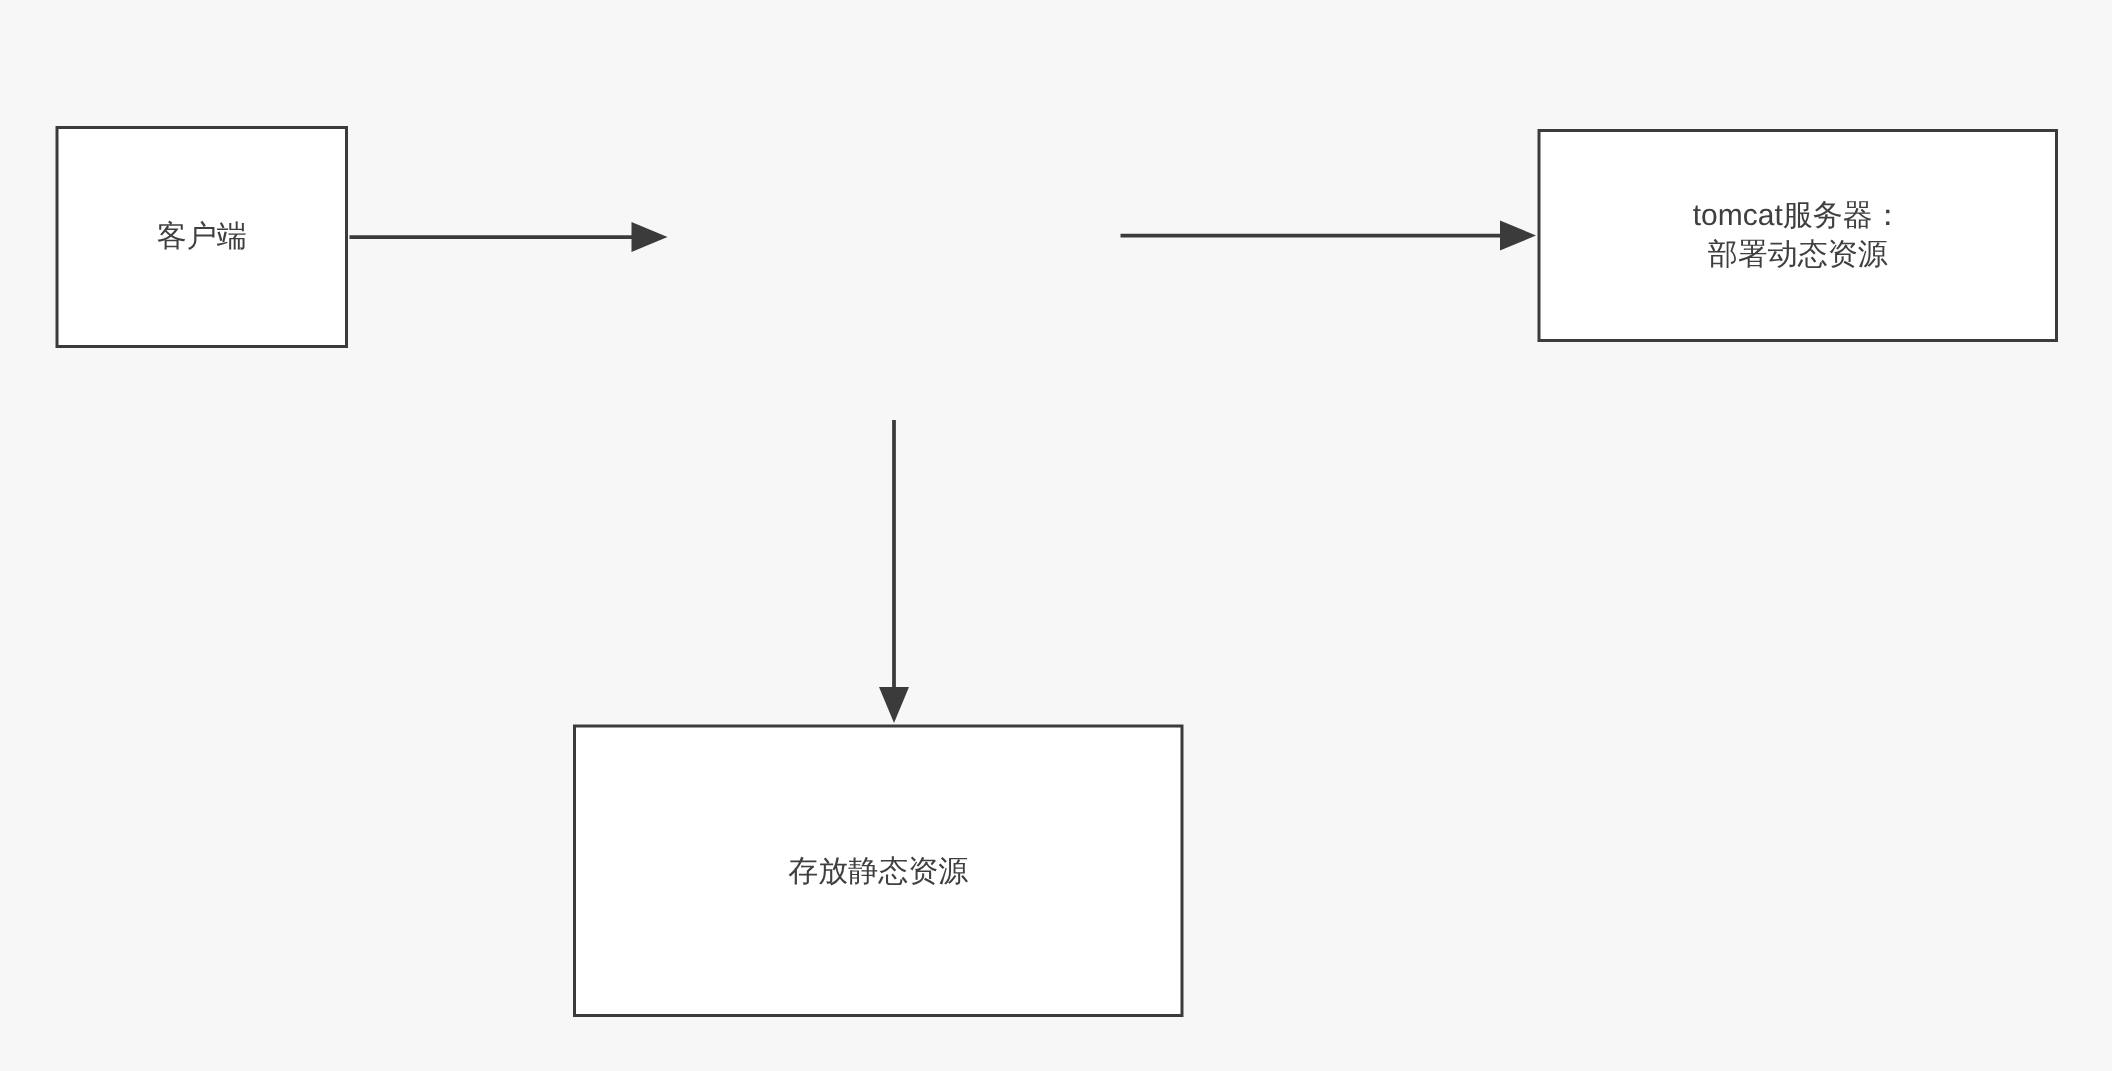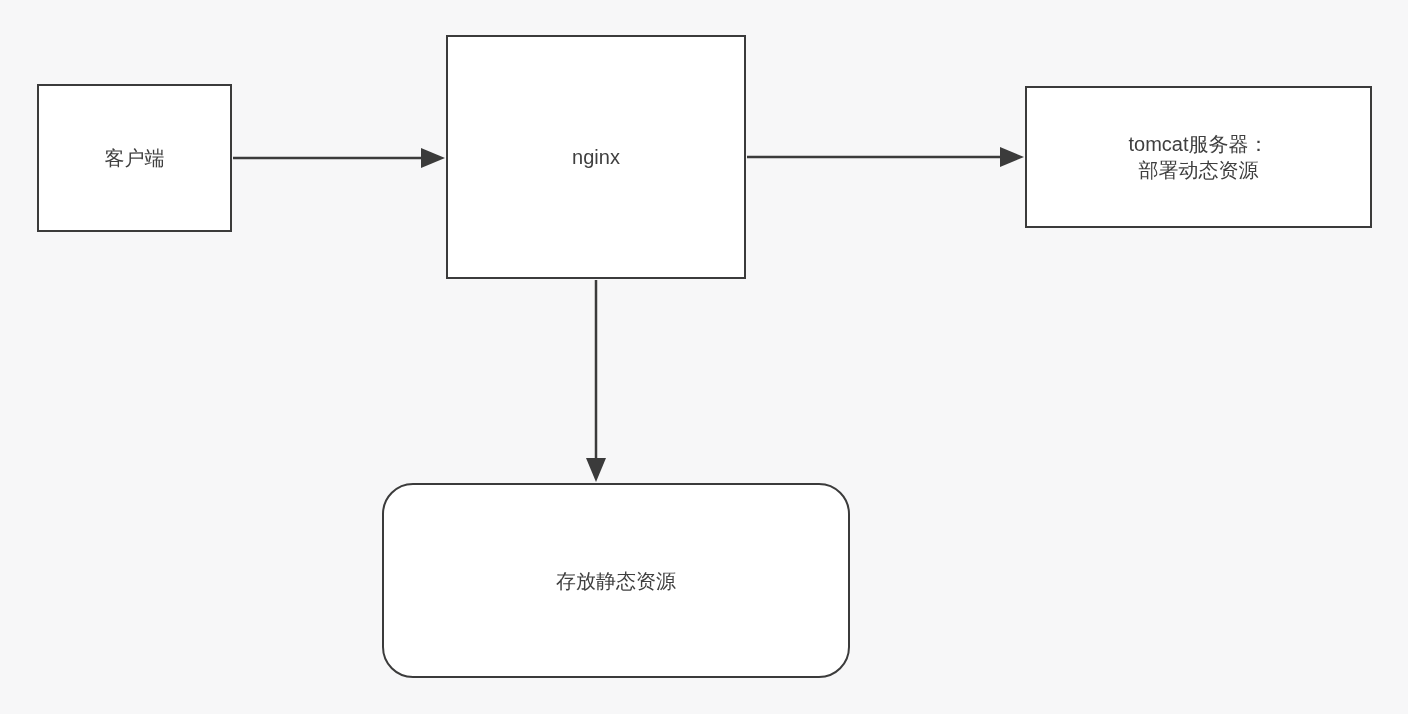--- a/index.html
+++ b/index.html
@@ -48,21 +48,21 @@
     line-height: 26px;
     display: flex;
     flex-direction: column;
     align-items: center;
     justify-content: center;
     text-align: center;
   }
   .node-client { left: 37px;   top: 84px;  width: 195px; height: 148px; text-align: center; }
   .node-nginx  { left: 446px;  top: 35px;  width: 300px; height: 244px; }
   .node-tomcat { left: 1025px; top: 86px;  width: 347px; height: 142px; }
-  .node-static { left: 382px;  top: 483px; width: 468px; height: 195px; border-radius: 31px; }
+  .node-static { left: 382px;  top: 483px; width: 407px; height: 195px; }
   .node-label { display: block; }
 </style>
 </head>
 <body>
 
 <div class="canvas">
 
   <svg class="edges" viewBox="0 0 1408 714" xmlns="http://www.w3.org/2000/svg">
     <g>
       <line x1="233" y1="158" x2="422" y2="158"></line>
@@ -75,23 +75,20 @@
     <g>
       <line x1="596" y1="280" x2="596" y2="460"></line>
       <polygon points="596,482 586,458 606,458"></polygon>
     </g>
   </svg>
 
   <div class="node node-client">
     <span class="node-label">客户端</span>
   </div>
 
-  <div class="node node-nginx">
-    <span class="node-label">nginx</span>
-  </div>
 
   <div class="node node-tomcat">
     <span class="node-label">tomcat服务器：</span>
     <span class="node-label">部署动态资源</span>
   </div>
 
   <div class="node node-static">
     <span class="node-label">存放静态资源</span>
   </div>
 

